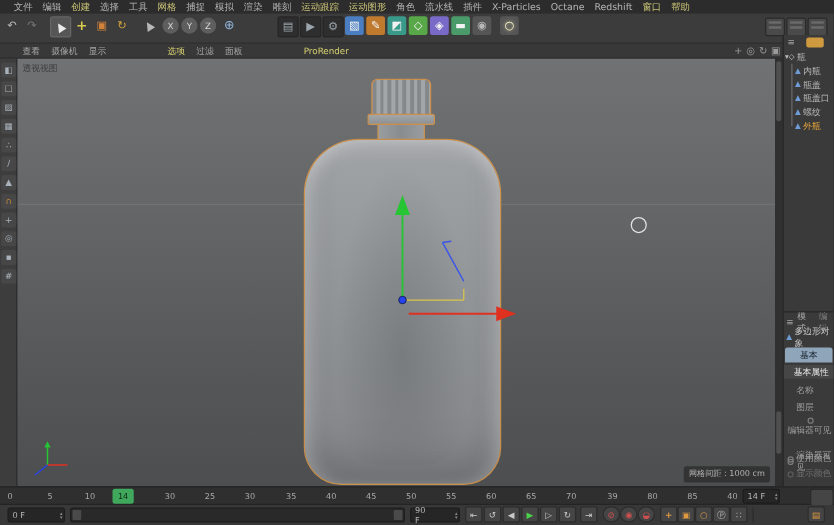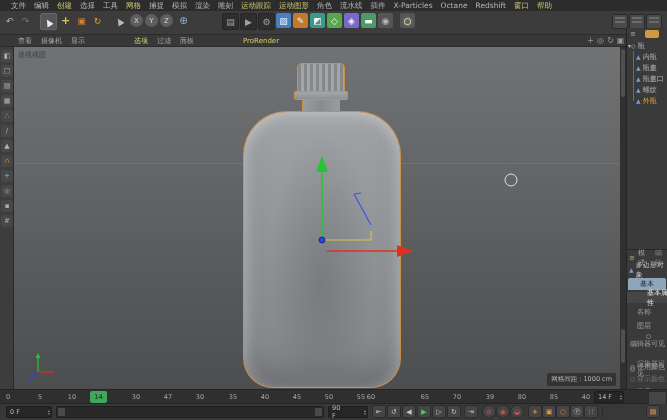--- a/index.html
+++ b/index.html
@@ -53,21 +53,21 @@
   
   #rpanel{left:626px;top:28px;width:41px;height:392px;background:#3a3a3a;border-left:1px solid #252525;box-sizing:border-box;overflow:hidden;}
   .omrow{position:absolute;left:0;width:41px;height:11px;font-size:7px;color:#b8b8b8;display:flex;align-items:center;}
   .tri{color:#6f9cd4;font-size:6px;margin-right:2px;}
   .treeline{position:absolute;background:#6a6a6a;}
   .sel{color:#e8a639;}
   #ombadge{left:18px;top:2px;width:14px;height:8px;background:#cf9a3f;border-radius:2px;}
   .arow{position:absolute;left:0;width:41px;font-size:7px;color:#9e9e9e;display:flex;align-items:center;}
   .dot{width:5px;height:5px;border:1px solid #7a7a7a;border-radius:50%;margin:0 2px 0 3px;box-sizing:border-box;flex:none;}
   #tabbasic{left:1px;top:250px;width:38px;height:12px;background:#8fa6ba;color:#16222e;font-size:7px;display:flex;align-items:center;justify-content:center;border-radius:2px 2px 0 0;}
-  #asection{left:0;top:264px;width:41px;height:11px;background:#464646;color:#e2e2e2;font-size:7px;display:flex;align-items:center;padding-left:20px;box-sizing:border-box;}
+  #asection{left:0;top:264px;width:41px;height:11px;background:#464646;color:#e2e2e2;font-size:7px;display:flex;align-items:center;padding-left:8px;box-sizing:border-box;}
   
   #ruler{left:0;top:389px;width:667px;height:15px;background:#2f2f2f;border-top:1px solid #242424;border-bottom:1px solid #242424;box-sizing:border-box;}
   .tick{position:absolute;top:3px;font-size:6.5px;color:#a8a8a8;transform:translateX(-50%);}
   #playhead{left:90px;top:1px;width:17px;height:12px;background:#3fa85c;border-radius:2px;color:#0d2a14;font-size:6.5px;display:flex;align-items:center;justify-content:center;}
   .field{position:absolute;background:#262626;border:1px solid #1d1d1d;border-radius:2px;color:#b8b8b8;font-size:6.5px;display:flex;align-items:center;padding-left:3px;box-sizing:border-box;}
   .spin{margin-left:auto;margin-right:1px;font-size:4px;color:#8a8a8a;line-height:3px;text-align:center;}
   
   #playbar{left:0;top:404px;width:667px;height:16px;background:#383838;}
   #rslider{left:56px;top:2px;width:268px;height:12px;background:#292929;border:1px solid #1e1e1e;border-radius:2px;box-sizing:border-box;}
   .grip{position:absolute;top:1px;width:7px;height:8px;background:#4a4a4a;border-radius:1px;}
@@ -286,28 +286,28 @@
       <span class="dot"></span>
       <span>透显</span>
       </div>
   </div>
 
   <div id="ruler" class="b">
     <span class="tick" style="left:8px;">0</span>
     <span class="tick" style="left:40px;">5</span>
     <span class="tick" style="left:72px;">10</span>
     <span class="tick" style="left:136px;">30</span>
-    <span class="tick" style="left:168px;">47</span>
+    <span class="tick" style="left:168px;">25</span>
     <span class="tick" style="left:200px;">30</span>
     <span class="tick" style="left:233px;">35</span>
     <span class="tick" style="left:265px;">40</span>
     <span class="tick" style="left:297px;">45</span>
     <span class="tick" style="left:329px;">50</span>
     <span class="tick" style="left:361px;">55</span>
-    <span class="tick" style="left:371px;">60</span>
+    <span class="tick" style="left:393px;">60</span>
     <span class="tick" style="left:425px;">65</span>
     <span class="tick" style="left:457px;">70</span>
     <span class="tick" style="left:490px;">39</span>
     <span class="tick" style="left:522px;">80</span>
     <span class="tick" style="left:554px;">85</span>
     <span class="tick" style="left:586px;">40</span>
     <div id="playhead" class="b">14</div>
     <div class="field" style="left:594px;top:1px;width:30px;height:12px;">
       <span>14 F</span>
       <span class="spin">▴<br>▾</span>

